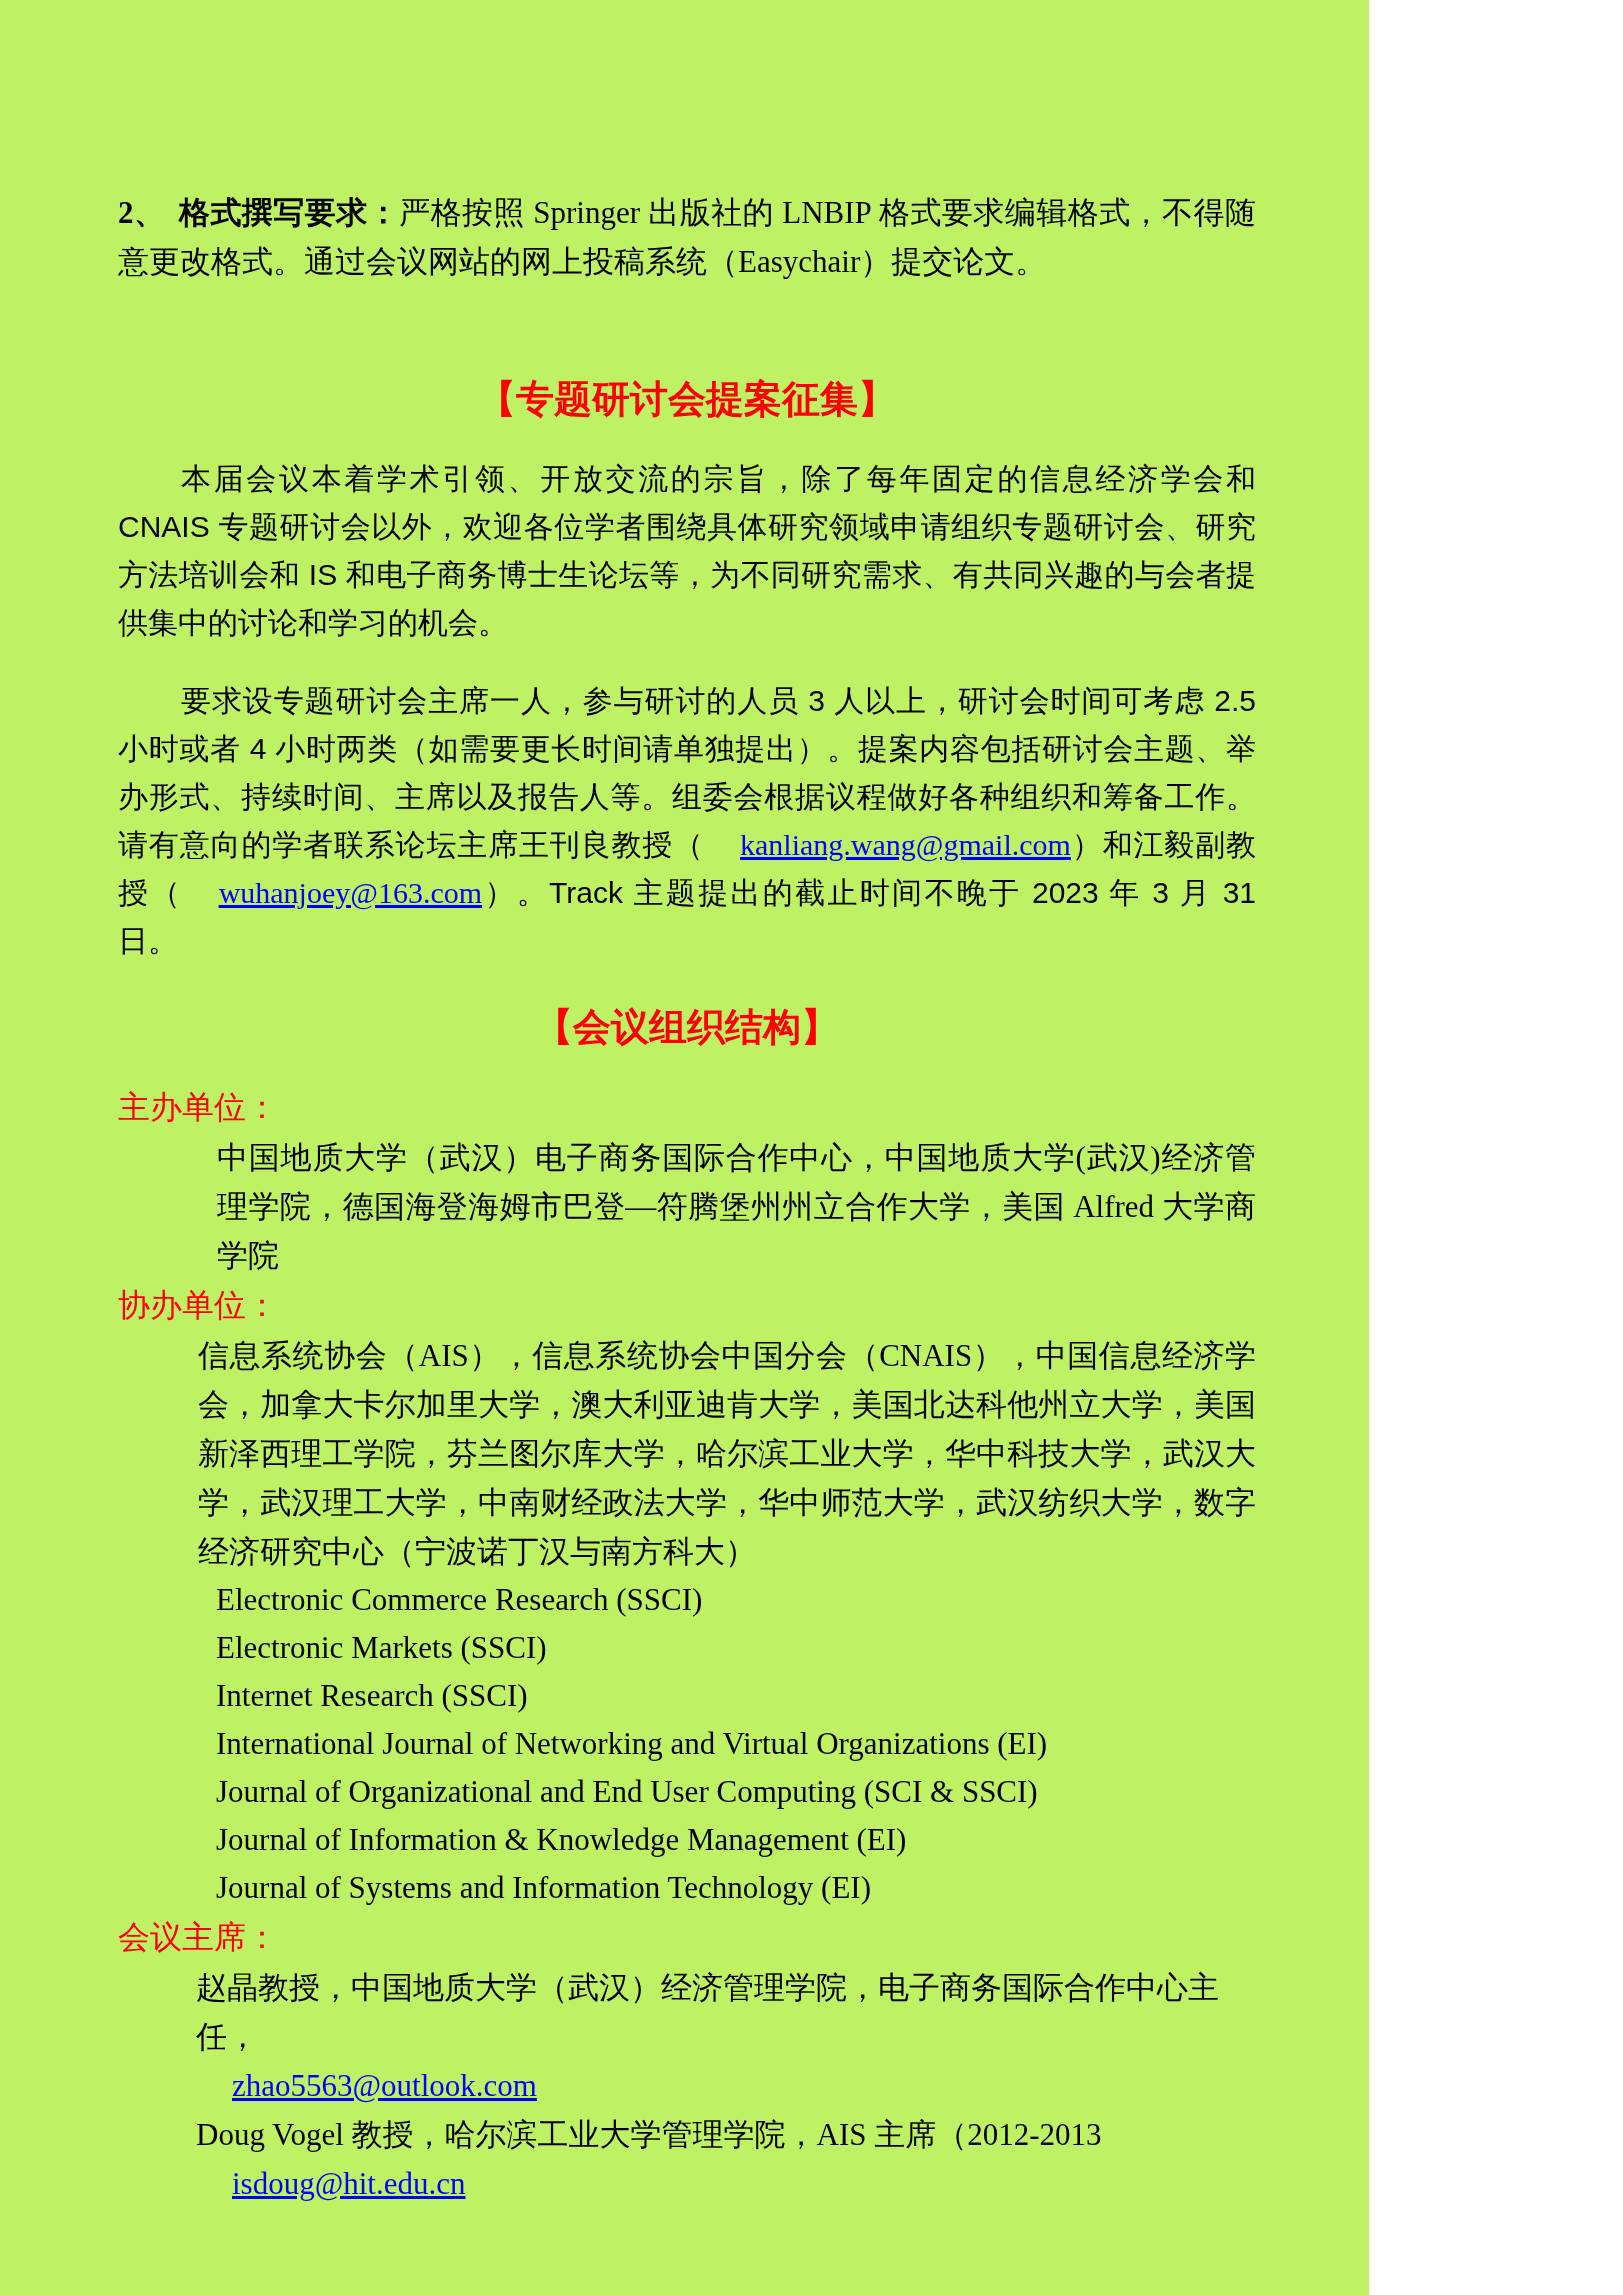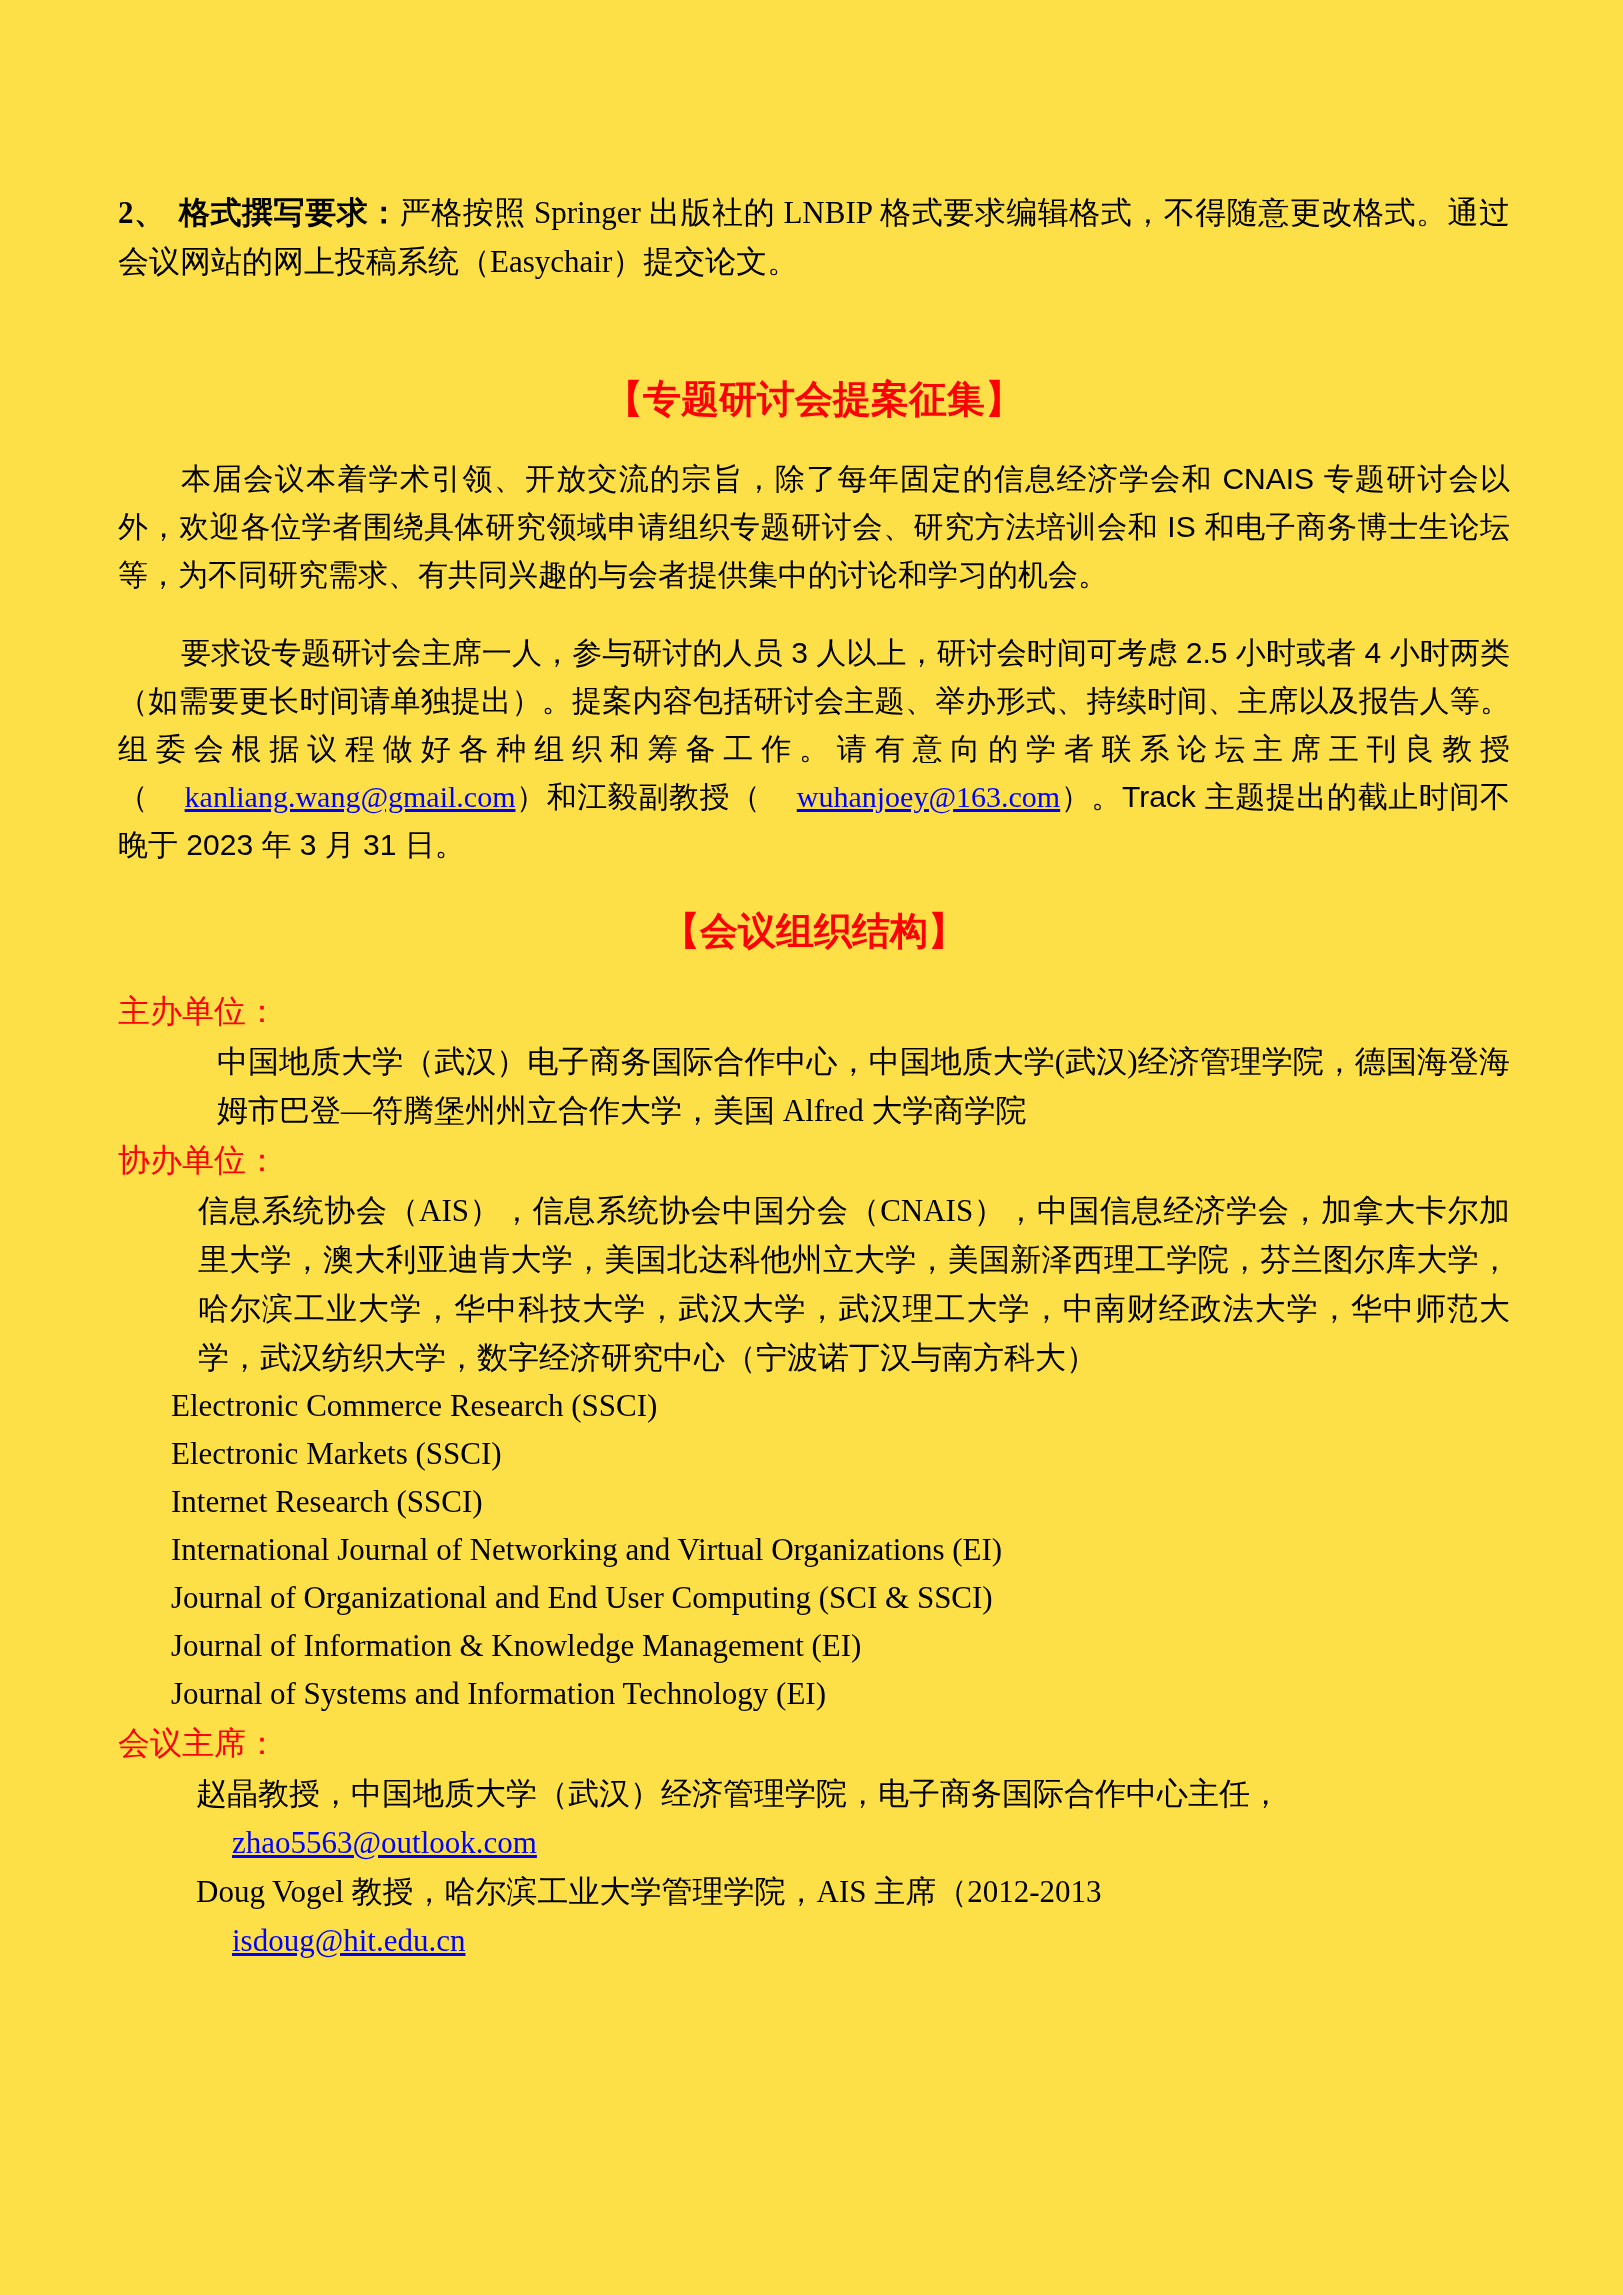--- a/index.html
+++ b/index.html
@@ -4,26 +4,26 @@
 <style>
   html, body {
     margin: 0;
     padding: 0;
     background: #ffffff;
     color: #000000;
     font-family: "Liberation Serif", serif;
   }
   .page {
     position: relative;
-    width: 1623px;
+    width: 1369px;
     height: 2295px;
     box-sizing: border-box;
     padding: 157px 113px 0 118px;
     overflow: hidden;
-    background: #fde047;
+    background: #bef264;
   }
   
   .format-item {
     font-size: 31px;
     line-height: 49px;
     text-align: justify;
   }
   .format-num  { font-weight: 700; margin-right: 13.5px; }
   .format-label{ font-weight: 700; }
 
@@ -66,21 +66,21 @@
     line-height: 49px;
     text-align: justify;
   }
   .cohosts-block {
     margin-left: 80px;
     font-size: 31px;
     line-height: 49px;
     text-align: justify;
   }
   .journal-row {
-    margin-left: 53px;
+    margin-left: 98px;
     font-size: 31px;
     line-height: 48px;
   }
   .chair-entry { margin-left: 78px; }
   .chair-desc  { font-size: 31px; line-height: 49px; }
   .chair-email { font-size: 31px; line-height: 49px; }
 
   a.email {
     color: #0000fe;
     text-decoration: underline;

